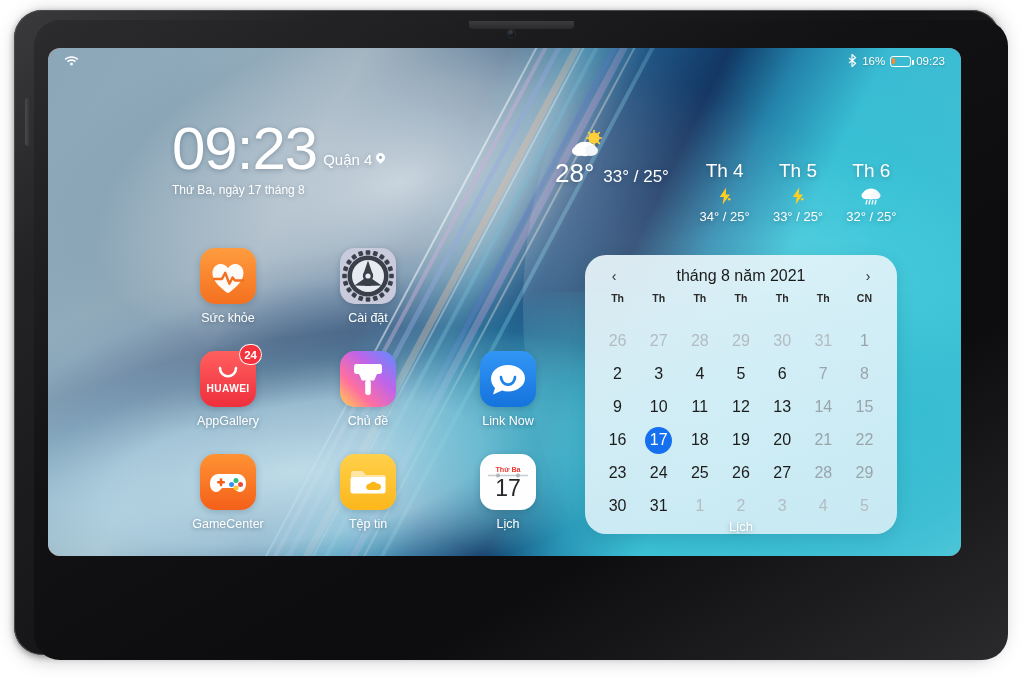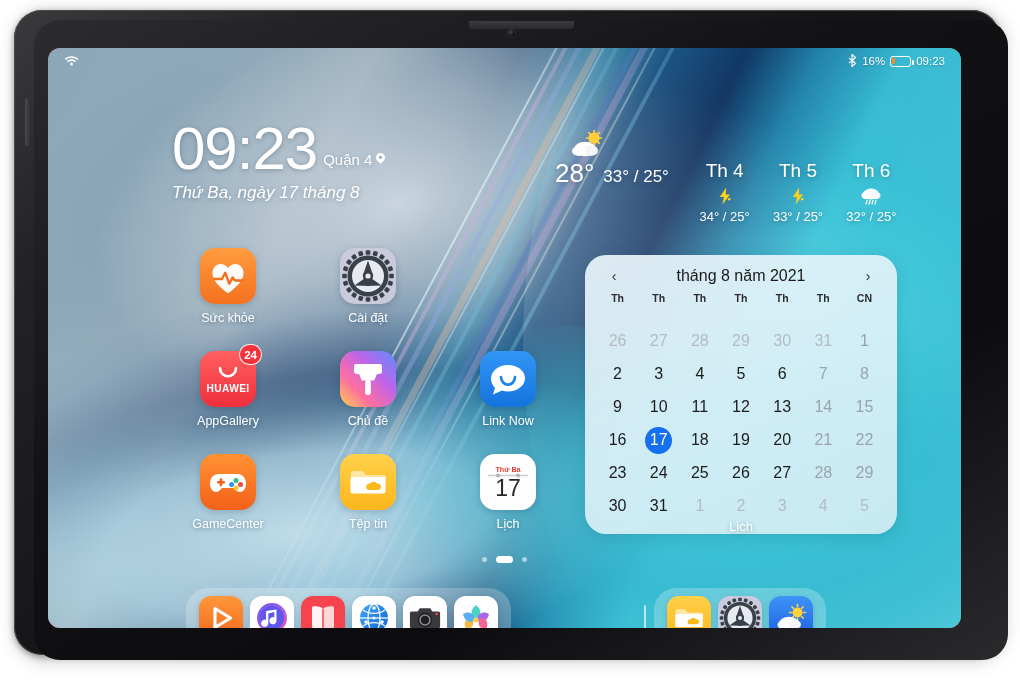--- a/index.html
+++ b/index.html
@@ -34,21 +34,21 @@
     border-radius:3px; background:linear-gradient(90deg,#4a4a4d,#2b2b2d);
   }
   .cam-dot{
     position:absolute; left:508px; top:30px; width:7px; height:7px; border-radius:50%;
     background:radial-gradient(circle at 35% 30%, #3b4450 0%, #15181c 60%, #0a0c0f 100%);
     box-shadow:0 0 0 1px rgba(255,255,255,.07);
   }
 
   
   #screen{
-    position:absolute; left:48px; top:48px; width:913px; height:580px;
+    position:absolute; left:48px; top:48px; width:913px; height:508px;
     border-radius:12px; overflow:hidden;
     background:#c2410c;
   }
   
   .wp-base{ position:absolute; inset:0;
     background:linear-gradient(118deg,
        #8ba7b8 0%, #8fabbb 12%, #9ab2c0 20%,
        #a9b9c2 27%, #6f8aa0 33%, #3e5f80 39%,
        #2a80a8 45%, #1e9fc0 52%, #2cb6cf 60%,
        #3fc3d7 72%, #4ccada 86%, #55cfdd 100%);
@@ -100,21 +100,21 @@
     text-shadow:0 1px 5px rgba(20,40,60,.3); }
   .clock-row{ display:flex; align-items:flex-end; }
   .clock-time{ font-size:60px; font-weight:300; letter-spacing:-1px; line-height:.98;
     font-family:"Liberation Sans", sans-serif; }
   .clock-loc{ display:flex; align-items:center; gap:4px; font-size:15px; margin:0 0 11px 6px; font-weight:400;}
   .pin{ width:9px; height:12px; position:relative; }
   .pin::before{ content:""; position:absolute; left:0; top:0; width:9px; height:9px;
     border-radius:50% 50% 50% 0; background:#fff; transform:rotate(-45deg);}
   .pin::after{ content:""; position:absolute; left:3.1px; top:3px; width:2.8px; height:2.8px;
     border-radius:50%; background:rgba(130,160,180,.9);}
-  .clock-date{ font-size:17px; margin-top:4px; font-weight:400;font-style:italic; }
+  .clock-date{ font-size:12px; margin-top:4px; font-weight:400; }
 
   
   .weather-now{ position:absolute; left:507px; top:110px; z-index:20; color:#fff;
     text-shadow:0 1px 5px rgba(20,40,60,.35); }
   .wn-row{ display:flex; align-items:baseline; gap:9px; }
   .wn-temp{ font-size:26px; font-weight:300; }
   .wn-range{ font-size:17px; font-weight:400; }
   .wn-icon{ position:absolute; left:14px; top:-28px; }
 
   .forecast{ position:absolute; left:640px; top:112px; width:220px; z-index:20;

